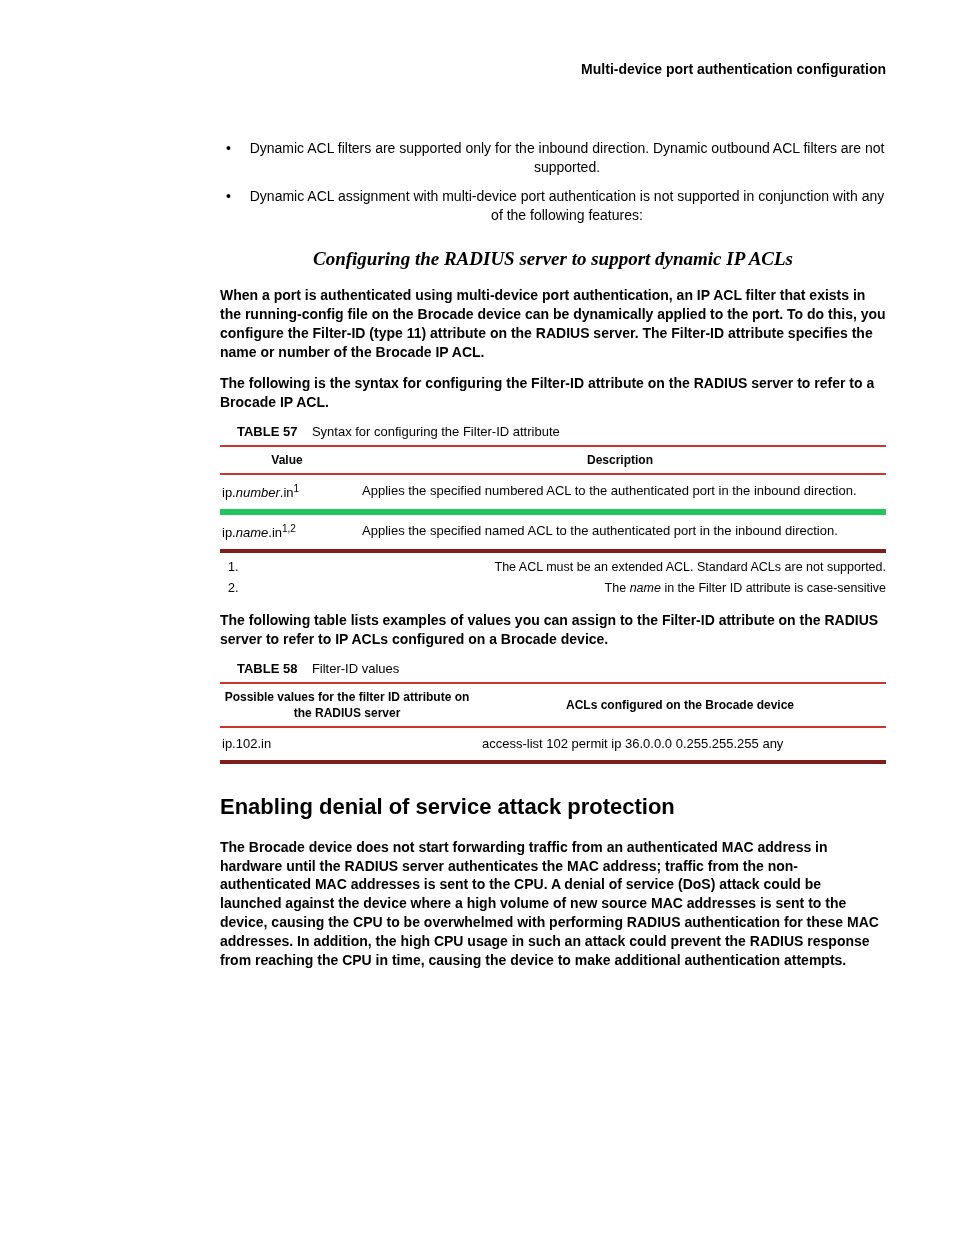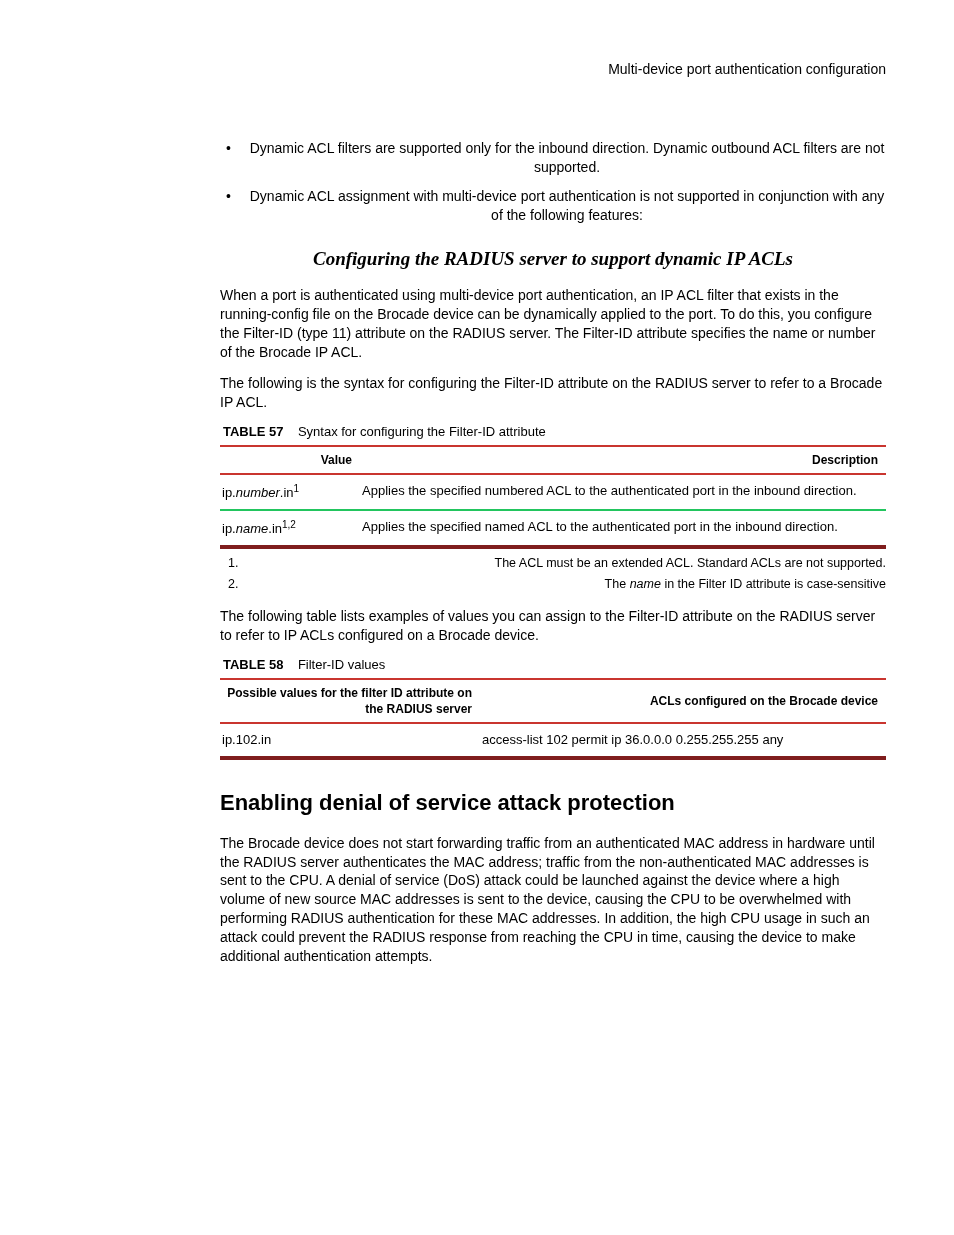--- a/index.html
+++ b/index.html
@@ -9,20 +9,21 @@
     margin: 0;
     padding: 60px 68px 40px 68px;
     width: 954px;
     box-sizing: border-box;
     line-height: 1.35;
   }
   .header-title {
     text-align: right;
     font-size: 14px;
     margin-bottom: 60px;
+    font-weight: bold;
   }
   .content {
     margin-left: 152px;
   }
   ul.bullets {
     list-style: none;
     padding-left: 0;
     margin: 0 0 14px 0;
   }
   ul.bullets > li {
@@ -62,41 +63,41 @@
     font-size: 19px;
     margin: 22px 0 14px 0;
     text-align: center;
   }
   h2.mainhead {
     font-family: Arial, Helvetica, sans-serif;
     font-weight: bold;
     font-size: 22px;
     margin: 28px 0 16px 0;
   }
-  p { margin: 8px 0 12px 0; }
+  p { margin: 8px 0 12px 0; font-weight: bold; }
   .table-caption {
-    margin: 12px 0 4px 3px;
+    margin: 12px 0 4px 17px;
     font-size: 13px;
   }
   .table-caption .label { font-weight: bold; }
   table {
     border-collapse: collapse;
     width: 100%;
     font-size: 13px;
   }
   thead th {
-    text-align: right;
+    text-align: center;
     font-weight: bold;
     border-top: 2px solid #c9352f;
     border-bottom: 2px solid #c9352f;
     padding: 5px 8px 5px 2px;
     font-size: 12px;
   }
   tbody td {
-    border-bottom: 2px solid #22c55e;
+    border-bottom: 6px solid #22c55e;
     padding: 7px 8px 7px 2px;
     vertical-align: top;
   }
   tbody tr:last-child td { border-bottom: 4px solid #7f1d1d; }
   .col-narrow { width: 130px; }
   .col-half { width: 250px; }
   .sup { font-size: 10px; vertical-align: super; }
   .italic { font-style: italic; }
   ol.footnotes {
     margin: 6px 0 14px 0;

